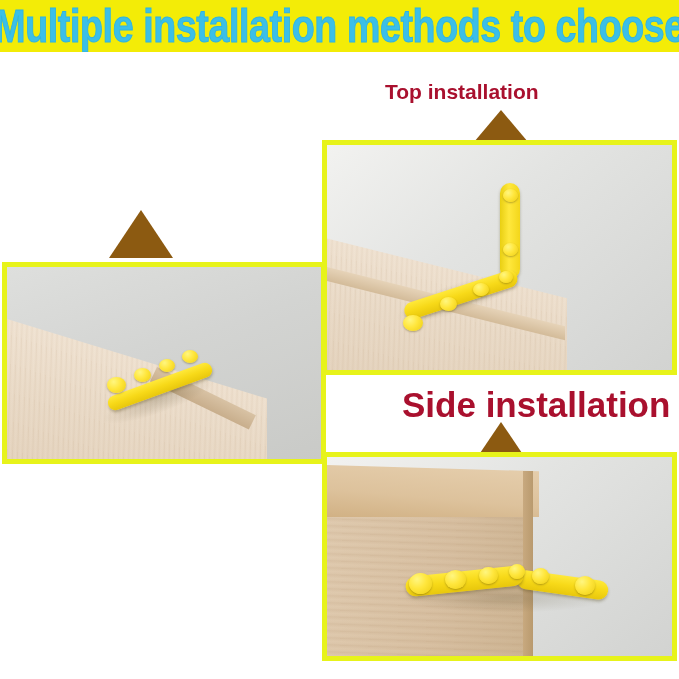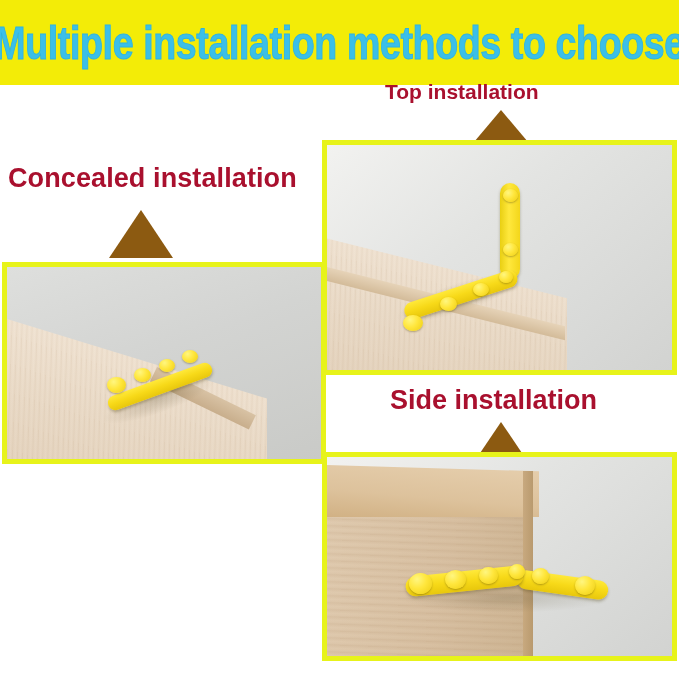--- a/index.html
+++ b/index.html
@@ -5,21 +5,21 @@
   html,body{margin:0;padding:0;background:#ffffff;}
   body{
     width:679px;height:679px;position:relative;overflow:hidden;
     font-family:"Liberation Sans","DejaVu Sans",sans-serif;
     background:#ffffff;
   }
   #stage{position:absolute;inset:0;background:#ffffff;}
 
   
   .banner{
-    position:absolute;left:0;top:0;width:679px;height:85px;
+    position:absolute;left:0;top:0;width:679px;height:52px;
     background:#f3ec07;
     display:flex;align-items:center;justify-content:center;
     overflow:hidden;
   }
   .banner-text{
     color:#3bbfe8;
     font-family:"Liberation Sans Narrow","Liberation Sans",sans-serif;
     font-weight:bold;
     font-size:47px;
     line-height:52px;
@@ -33,21 +33,21 @@
   
   .caption{
     position:absolute;
     color:#a9102e;
     font-weight:bold;
     white-space:nowrap;
     font-family:"Liberation Sans","DejaVu Sans",sans-serif;
   }
   .cap-concealed{left:8px;top:163px;font-size:27px;letter-spacing:0.1px;}
   .cap-top{left:385px;top:80px;font-size:21px;}
-  .cap-side{left:390px;top:385px;font-size:27px;}
+  .cap-side{left:402px;top:385px;font-size:35px;}
 
   
   .tri{
     position:absolute;width:0;height:0;
     border-left:32px solid transparent;
     border-right:32px solid transparent;
     border-bottom:48px solid #8c5a11;
   }
   .tri-concealed{left:109px;top:210px;}
   .tri-top{left:474px;top:110px;border-left-width:27px;border-right-width:27px;border-bottom-width:32px;}
@@ -198,21 +198,20 @@
 </style>
 </head>
 <body>
 
 <div id="stage">
 
   <div class="banner">
     <div class="banner-text">Multiple installation methods to choose</div>
   </div>
 
-  <div class="caption cap-concealed">Concealed installation</div>
   <div class="caption cap-top">Top installation</div>
   <div class="caption cap-side">Side installation</div>
 
   <div class="tri tri-concealed"></div>
   <div class="tri tri-top"></div>
   <div class="tri tri-side"></div>
 
   <div class="panel p-left">
     <div class="scene">
       <div class="wall"></div>

